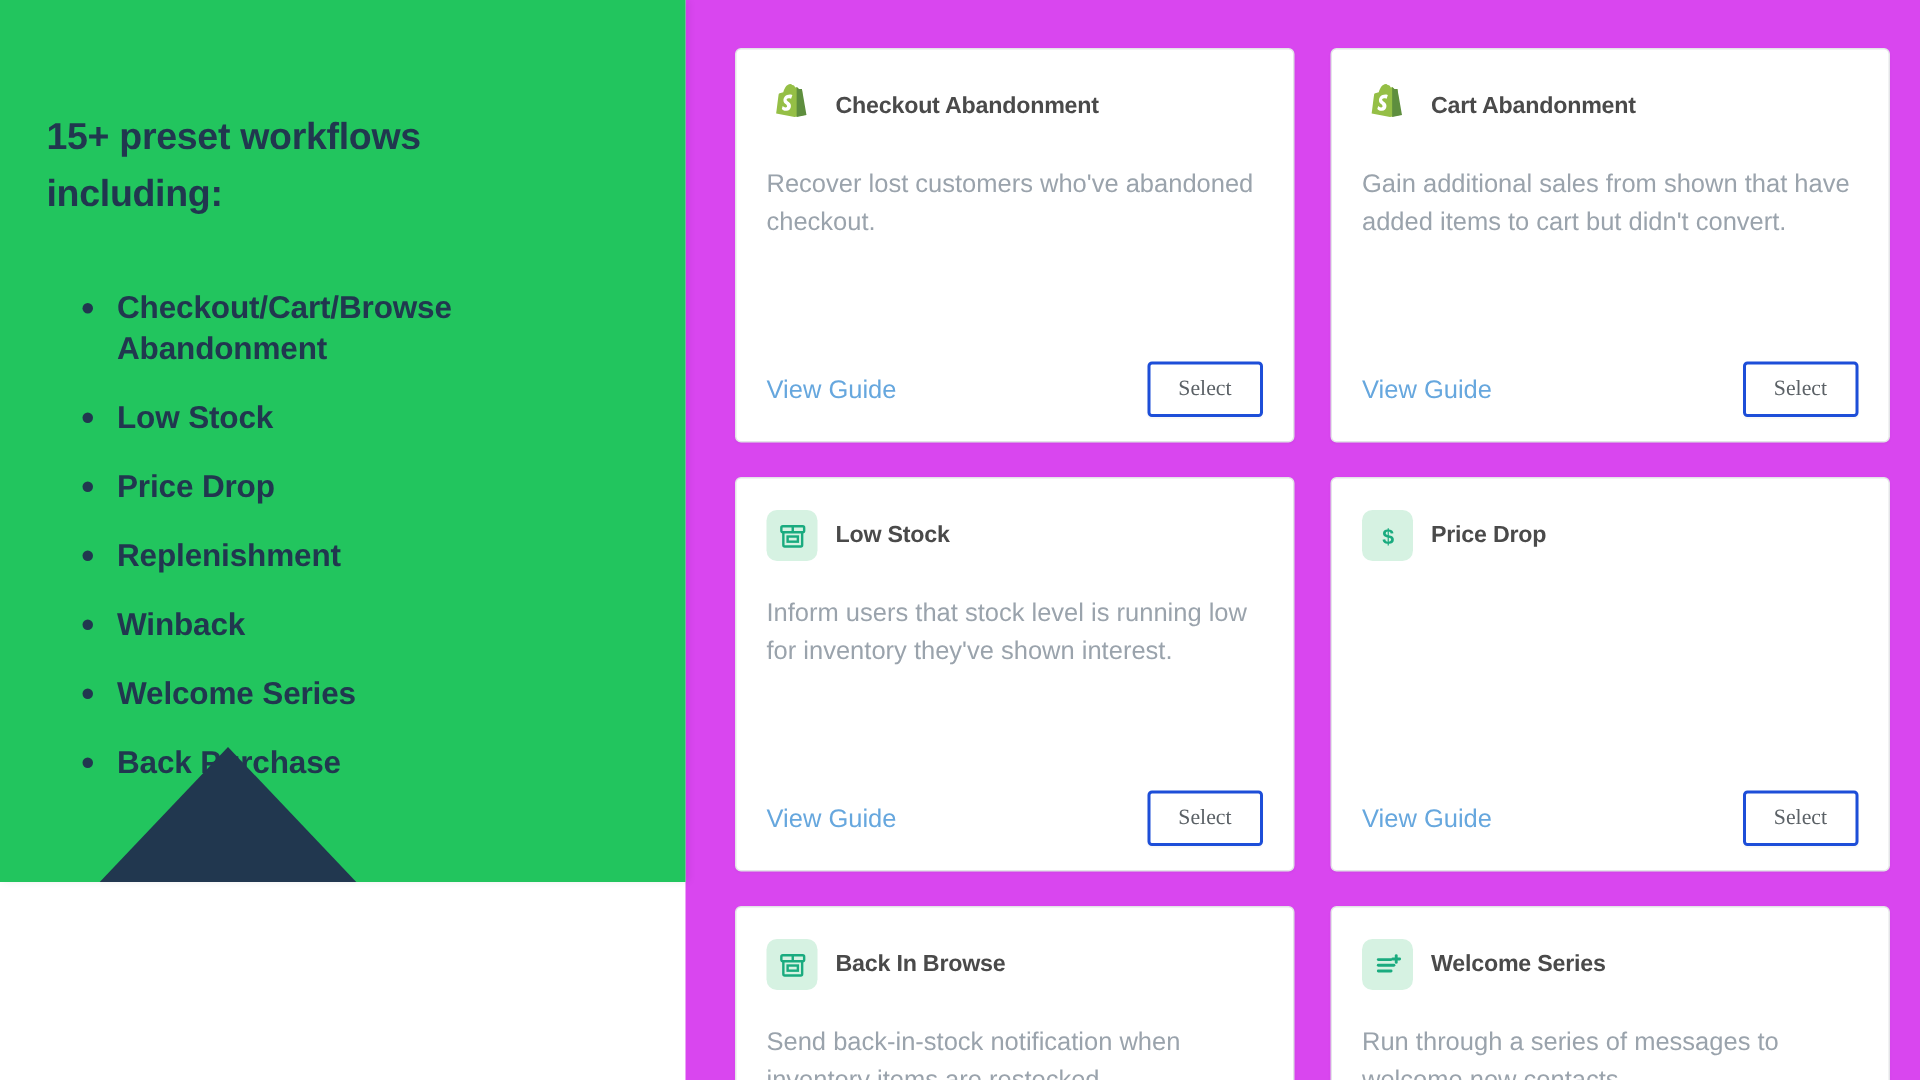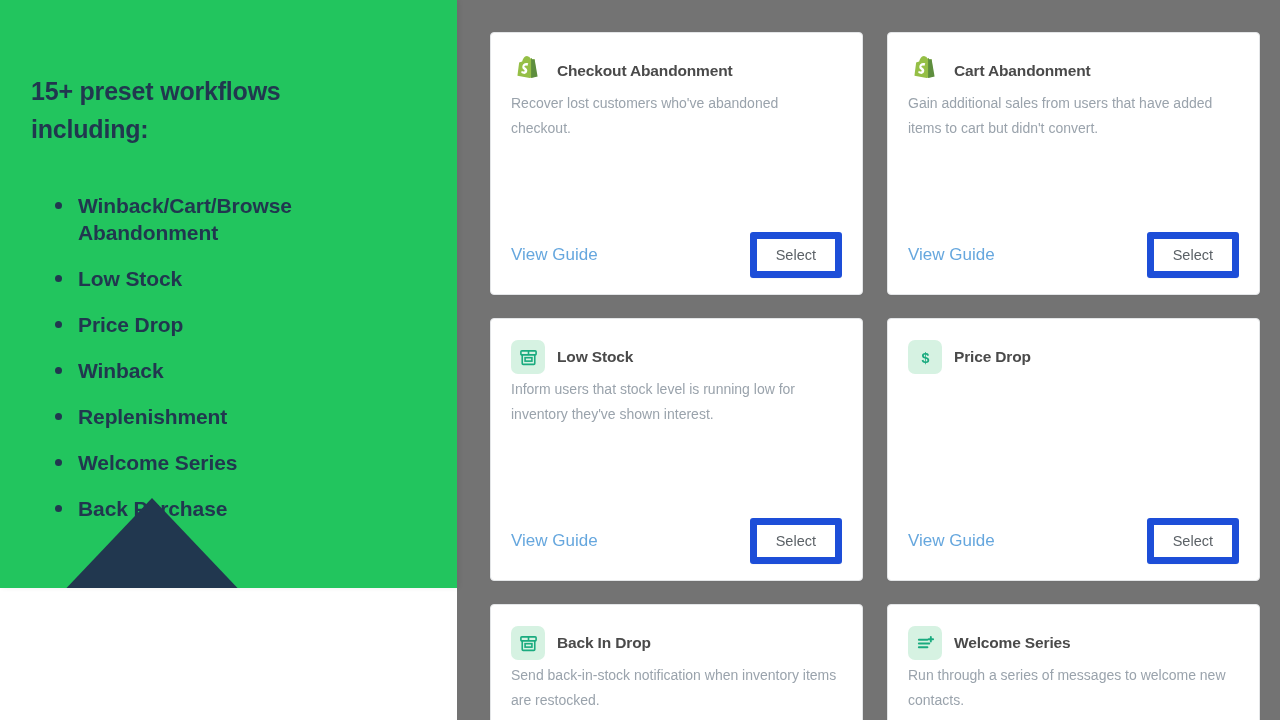--- a/index.html
+++ b/index.html
@@ -80,21 +80,21 @@
     height: 0;
     border-left: 95px solid transparent;
     border-right: 95px solid transparent;
     border-bottom: 100px solid #21374f;
   }
 
   
   .content {
     flex: 1;
     height: 720px;
-    background: #737373;
+    background: #d946ef;
     padding: 32px 20px 0 33px;
     overflow: hidden;
   }
 
   .card-grid {
     display: grid;
     grid-template-columns: 373px 373px;
     column-gap: 24px;
     row-gap: 23px;
   }
@@ -118,21 +118,22 @@
   }
 
   .card-title {
     font-size: 15.5px;
     font-weight: bold;
     color: #4a4a4a;
     letter-spacing: -0.15px;
   }
 
   .card-desc {
-    font-size: 14px;
+    margin-top: 19px;
+    font-size: 17px;
     line-height: 25px;
     color: #9aa3ac;
     font-weight: normal;
     max-width: 330px;
   }
 
   .card-footer {
     margin-top: auto;
     display: flex;
     align-items: center;
@@ -143,25 +144,25 @@
     font-size: 17px;
     color: #66a7de;
     text-decoration: none;
     cursor: pointer;
   }
 
   .select-btn {
     font-size: 14.5px;
     color: #5b6166;
     background: #ffffff;
-    border: 7px solid #1d4ed8;
+    border: 2px solid #1d4ed8;
     border-radius: 3px;
     padding: 8px 19px;
     cursor: pointer;
-    font-family: Liberation Sans, sans-serif;
+    font-family: Liberation Serif, serif;
     box-shadow: 0 1px 1px rgba(0,0,0,0.03);
   }
 
   
   .icon-box {
     width: 34px;
     height: 34px;
     border-radius: 7px;
     display: flex;
     align-items: center;
@@ -179,37 +180,37 @@
 
 <div class="screen">
 
   <aside class="left-panel">
     <div class="left-inner">
       <h1 class="panel-heading">15+ preset workflows including:</h1>
 
       <ul class="panel-list">
         <li>
           <span class="bullet"></span>
-          <span>Winback/Cart/Browse Abandonment</span>
+          <span>Checkout/Cart/Browse Abandonment</span>
         </li>
         <li>
           <span class="bullet"></span>
           <span>Low Stock</span>
         </li>
         <li>
           <span class="bullet"></span>
           <span>Price Drop</span>
         </li>
         <li>
           <span class="bullet"></span>
+          <span>Replenishment</span>
+        </li>
+        <li>
+          <span class="bullet"></span>
           <span>Winback</span>
-        </li>
-        <li>
-          <span class="bullet"></span>
-          <span>Replenishment</span>
         </li>
         <li>
           <span class="bullet"></span>
           <span>Welcome Series</span>
         </li>
         <li>
           <span class="bullet"></span>
           <span>Back Purchase</span>
         </li>
       </ul>
@@ -245,21 +246,21 @@
           <span class="icon-box plain">
             <svg class="shopify-svg" width="30" height="34" viewBox="0 0 30 34" aria-hidden="true">
               <path d="M21.6 5.4c-.1-.1-.3-.1-.4-.1l-1.6.1s-1.1-1.1-1.3-1.2c-.1-.1-.3-.1-.4 0l-.7.2c-.3-.9-.9-1.8-2-1.8h-.1c-.3-.4-.7-.6-1.1-.6-2.9 0-4.3 3.6-4.8 5.5L6.8 8.2c-.6.2-.6.2-.7.8C6 9.4 4.5 21.7 4.5 21.7l12.2 2.3 6.6-1.4S21.7 5.6 21.6 5.4z" fill="#95bf46"></path>
               <path d="M21.2 5.3l-1.6.1s-1.1-1.1-1.3-1.2c-.1 0-.1-.1-.2-.1v19.9l6.6-1.4S21.7 5.6 21.6 5.4c-.1-.1-.3-.1-.4-.1z" fill="#5e8e3e"></path>
               <path d="M15.2 9.5l-.8 2.4s-.7-.4-1.6-.4c-1.3 0-1.4.8-1.4 1 0 1.1 2.9 1.5 2.9 4.1 0 2-1.3 3.3-3 3.3-2.1 0-3.1-1.3-3.1-1.3l.6-1.9s1.1.9 2 .9c.6 0 .9-.5.9-.8 0-1.4-2.4-1.5-2.4-3.9 0-2 1.4-3.9 4.3-3.9 1.1 0 1.6.3 1.6.3z" fill="#ffffff"></path>
               <path d="M14.5 3.7c-2.5.1-3.7 3-4.2 4.6l2.4-.7c.3-1 .9-2.9 1.8-3.9z" fill="#95bf46"></path>
             </svg>
           </span>
           <span class="card-title">Cart Abandonment</span>
         </div>
-        <p class="card-desc">Gain additional sales from users that have added items to cart but didn't convert.</p>
+        <p class="card-desc">Gain additional sales from shown that have added items to cart but didn't convert.</p>
         <div class="card-footer">
           <a class="view-guide">View Guide</a>
           <button class="select-btn">Select</button>
         </div>
       </div>
 
       <div class="card">
         <div class="card-head">
           <span class="icon-box mint">
             <svg width="19" height="19" viewBox="0 0 20 20" aria-hidden="true">
@@ -296,21 +297,21 @@
       <div class="card">
         <div class="card-head">
           <span class="icon-box mint">
             <svg width="19" height="19" viewBox="0 0 20 20" aria-hidden="true">
               <rect x="2" y="3" width="16" height="4.2" rx="1" fill="none" stroke="#1aab7f" stroke-width="1.7"></rect>
               <path d="M3.4 7.2v9a1 1 0 0 0 1 1h11.2a1 1 0 0 0 1-1v-9" fill="none" stroke="#1aab7f" stroke-width="1.7"></path>
               <rect x="6.4" y="10.2" width="7.2" height="3.6" fill="none" stroke="#1aab7f" stroke-width="1.7"></rect>
               <line x1="10" y1="3" x2="10" y2="7.2" stroke="#1aab7f" stroke-width="1.7"></line>
             </svg>
           </span>
-          <span class="card-title">Back In Drop</span>
+          <span class="card-title">Back In Browse</span>
         </div>
         <p class="card-desc">Send back-in-stock notification when inventory items are restocked.</p>
 
       </div>
 
       <div class="card">
         <div class="card-head">
           <span class="icon-box mint">
             <svg width="19" height="19" viewBox="0 0 20 20" aria-hidden="true">
               <line x1="3" y1="6" x2="12" y2="6" stroke="#1aab7f" stroke-width="2" stroke-linecap="round"></line>

